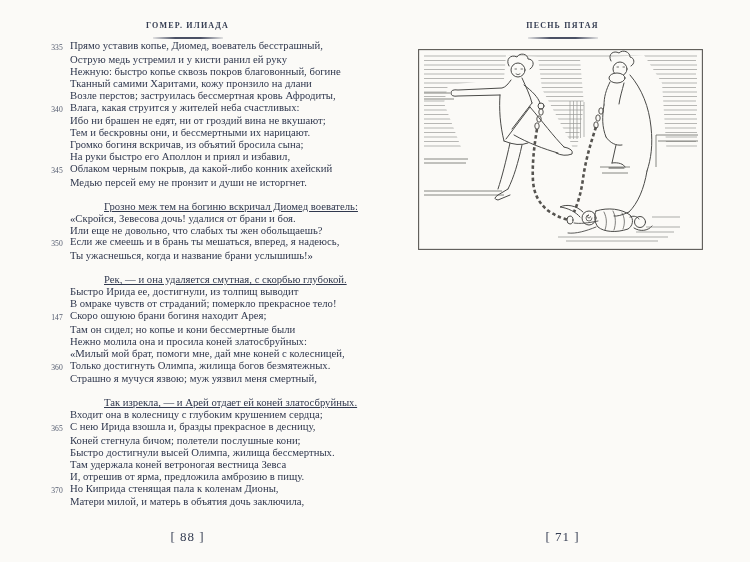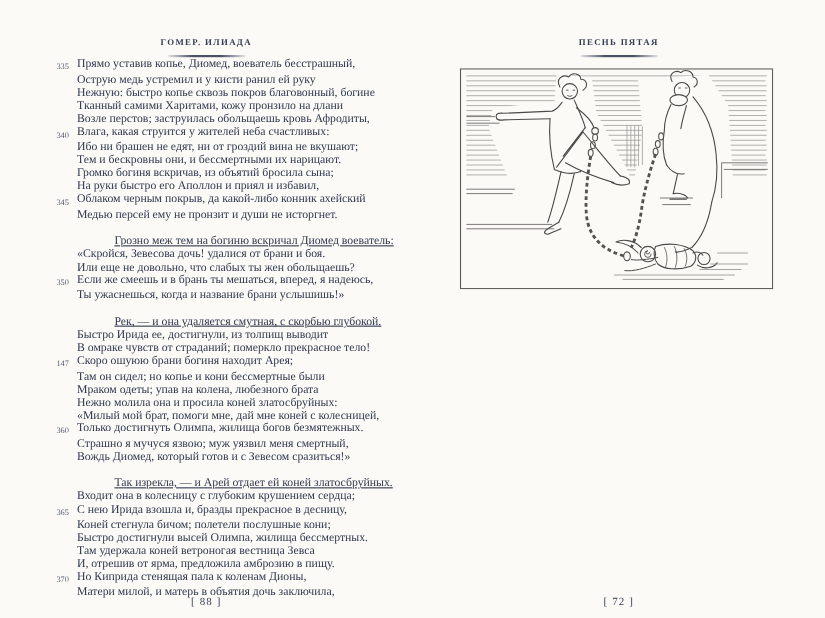--- a/index.html
+++ b/index.html
@@ -2,21 +2,21 @@
 <html><head>
 <meta charset="utf-8">
 <style>
   html,body{margin:0;padding:0;}
   body{
     width:750px;height:562px;overflow:hidden;position:relative;
     background:#fbfaf7;
     font-family:"Liberation Serif","DejaVu Serif",serif;
     color:#30384e;
   }
-  .page{position:absolute;top:13px;height:544px;}
+  .page{position:absolute;top:0;height:544px;}
   .page-left{left:0;width:375px;}
   .page-right{left:375px;width:375px;}
   .running-head{
     position:absolute;top:21px;left:0;width:100%;text-align:center;
     font-size:8px;font-weight:bold;letter-spacing:1.2px;color:#353d52;
   }
   .head-rule{
     position:absolute;top:37px;left:50%;transform:translateX(-50%);
     width:70px;height:2px;
     background:linear-gradient(90deg,rgba(110,115,130,.18),#4a5064 32%,#4a5064 68%,rgba(110,115,130,.18));
@@ -25,21 +25,21 @@
   .verse-left{top:40px;left:48px;width:322px;}
   .stanza + .stanza{margin-top:11.9px;}
   .vline{display:flex;line-height:11.9px;font-size:10.7px;white-space:nowrap;}
   .lineno{
     flex:0 0 18px;width:18px;text-align:center;margin-right:4px;
     font-size:7.6px;color:#525a6e;padding-top:2px;
   }
   .vline.indent .vtext{padding-left:34px;text-decoration:underline;}
   .folio{
     position:absolute;top:529px;left:0;width:100%;text-align:center;
-    font-size:10px;letter-spacing:1px;color:#353d52;
+    font-size:13px;letter-spacing:1px;color:#353d52;
   }
   .plate{
     position:absolute;top:49px;left:43px;width:285px;height:201px;margin:0;
   }
   .plate svg{display:block;width:285px;height:201px;}
 </style>
 </head>
 <body>
 
 <div class="book">
@@ -60,21 +60,21 @@
           <div class="vline">
             <span class="lineno"></span>
             <span class="vtext">Нежную: быстро копье сквозь покров благовонный, богине</span>
           </div>
           <div class="vline">
             <span class="lineno"></span>
             <span class="vtext">Тканный самими Харитами, кожу пронзило на длани</span>
           </div>
           <div class="vline">
             <span class="lineno"></span>
-            <span class="vtext">Возле перстов; заструилась обольщаешь кровь Афродиты,</span>
+            <span class="vtext">Возле перстов; заструилась бессмертная кровь Афродиты,</span>
           </div>
           <div class="vline">
             <span class="lineno">340</span>
             <span class="vtext">Влага, какая струится у жителей неба счастливых:</span>
           </div>
           <div class="vline">
             <span class="lineno"></span>
             <span class="vtext">Ибо ни брашен не едят, ни от гроздий вина не вкушают;</span>
           </div>
           <div class="vline">
@@ -136,41 +136,33 @@
           <div class="vline">
             <span class="lineno">147</span>
             <span class="vtext">Скоро ошуюю брани богиня находит Арея;</span>
           </div>
           <div class="vline">
             <span class="lineno"></span>
             <span class="vtext">Там он сидел; но копье и кони бессмертные были</span>
           </div>
           <div class="vline">
             <span class="lineno"></span>
-            <span class="vtext">Мраком одеты; упав на колена, любезного брата</span>
-          </div>
-          <div class="vline">
-            <span class="lineno"></span>
             <span class="vtext">Нежно молила она и просила коней златосбруйных:</span>
           </div>
           <div class="vline">
             <span class="lineno"></span>
             <span class="vtext">«Милый мой брат, помоги мне, дай мне коней с колесницей,</span>
           </div>
           <div class="vline">
             <span class="lineno">360</span>
             <span class="vtext">Только достигнуть Олимпа, жилища богов безмятежных.</span>
           </div>
           <div class="vline">
             <span class="lineno"></span>
             <span class="vtext">Страшно я мучуся язвою; муж уязвил меня смертный,</span>
-          </div>
-          <div class="vline">
-            <span class="lineno"></span>
-            <span class="vtext">Вождь Диомед, который готов и с Зевесом сразиться!»</span>
           </div>
         </div>
         <div class="stanza">
           <div class="vline indent">
             <span class="lineno"></span>
             <span class="vtext">Так изрекла, — и Арей отдает ей коней златосбруйных.</span>
           </div>
           <div class="vline">
             <span class="lineno"></span>
             <span class="vtext">Входит она в колесницу с глубоким крушением сердца;</span>
@@ -284,16 +276,16 @@
           <path d="M178 178 C168 182 158 185 150 184 M180 172 C170 174 162 175 156 174" stroke-width="0.9"></path>
           <ellipse cx="152" cy="171" rx="3" ry="4"></ellipse>
         </g>
 
         <path stroke="#8a8a86" stroke-width="0.7" fill="none" d="M140 188H250M148 192H240M218 183H256M228 178H262M234 168H262"></path>
 
         <rect x="0.6" y="0.6" width="283.8" height="199.8" fill="none" stroke="#5b5955" stroke-width="1.1"></rect>
       </svg>
     </figure>
 
-    <div class="folio">[ 72 ]</div>
+    <div class="folio">[ 71 ]</div>
   </section>
 
 </div>
 
 </body></html>

